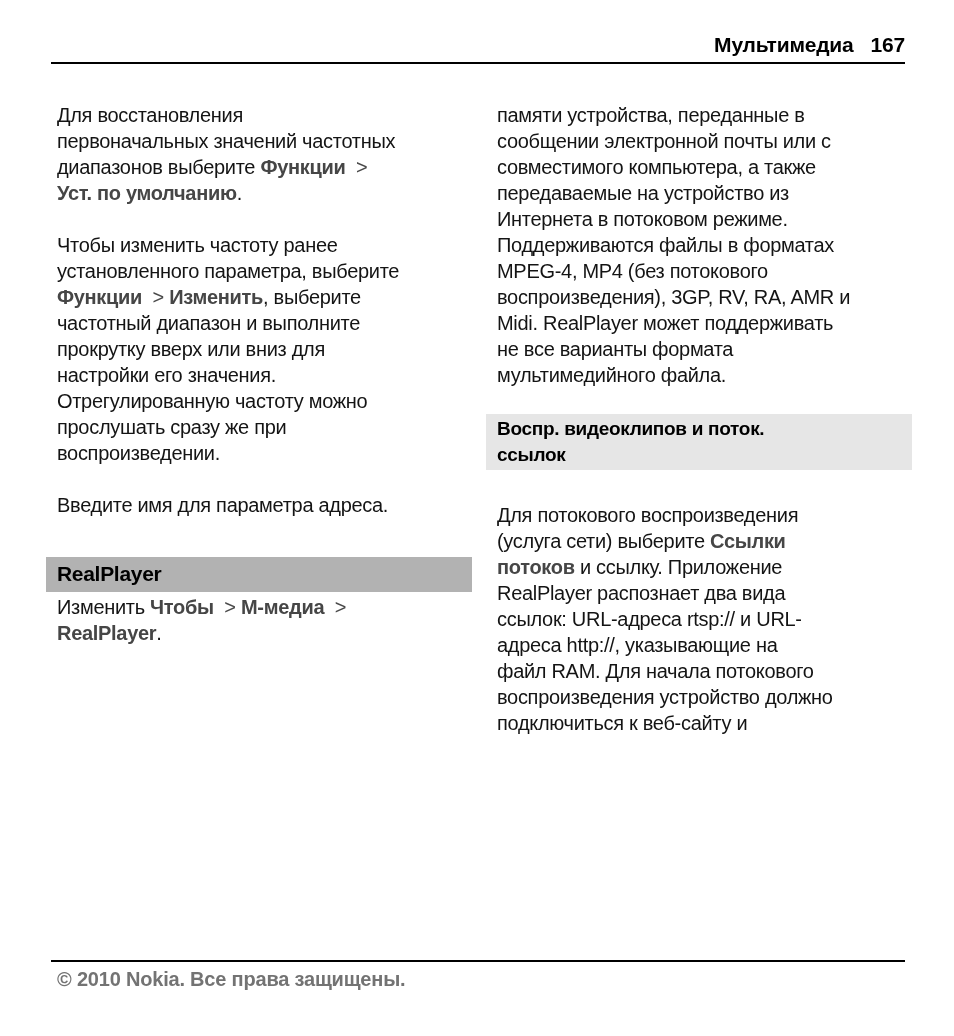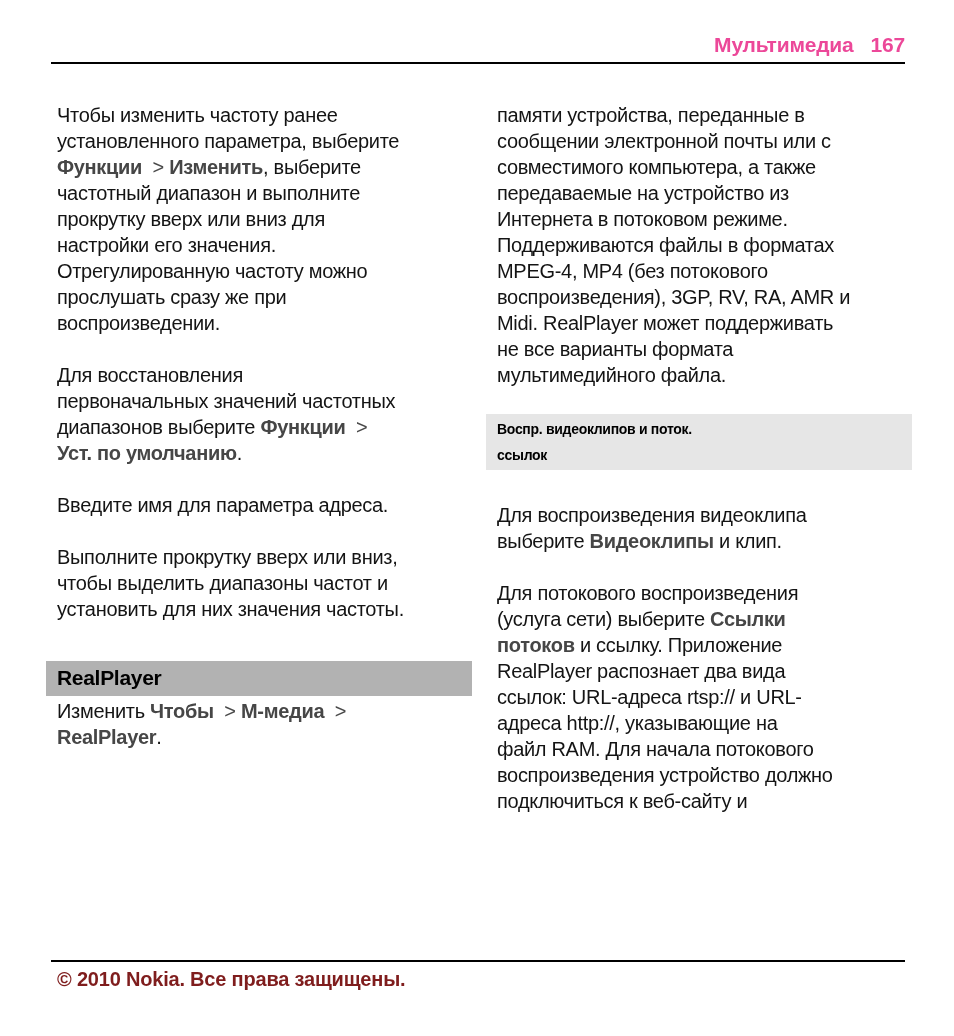--- a/index.html
+++ b/index.html
@@ -19,21 +19,21 @@
   
   .page-header {
     position: absolute;
     top: 33px;
     right: 49px;
     display: flex;
     align-items: baseline;
     gap: 17px;
     font-size: 21px;
     font-weight: bold;
-    color: #ec4899;
+    color: #000000;
     letter-spacing: -0.2px;
   }
   .rule {
     position: absolute;
     left: 51px;
     right: 49px;
     height: 2px;
     background: #000000;
   }
   .rule-top { top: 62px; }
@@ -67,86 +67,81 @@
     font-size: 21px;
     line-height: 28px;
     padding: 3px 10px 4px 11px;
     margin: 39px 0 2px -11px;
     white-space: pre-wrap;
   }
   .h3 {
     background: #e6e6e6;
     color: #000000;
     font-weight: bold;
-    font-size: 14px;
+    font-size: 19px;
     line-height: 26px;
     padding: 2px 10px 2px 11px;
     margin: 0 0 32px -11px;
     white-space: pre-wrap;
   }
 
   
   .page-footer {
     position: absolute;
     left: 57px;
     top: 968px;
     font-size: 20px;
     font-weight: bold;
-    color: #7f1d1d;
+    color: #737373;
     letter-spacing: -0.2px;
   }
 </style>
 </head>
 <body>
 
 <div class="page-header">
   <span>Мультимедиа</span>
   <span>167</span>
 </div>
 
 <div class="rule rule-top"></div>
 
 <div class="column column-left">
+    <p class="para"><span class="seg-n">Для восстановления
+первоначальных значений частотных
+диапазонов выберите </span><span class="seg-b">Функции</span><span class="seg-g">  &gt;
+</span><span class="seg-b">Уст. по умолчанию</span><span class="seg-n">.</span></p>
     <p class="para"><span class="seg-n">Чтобы изменить частоту ранее
 установленного параметра, выберите
 </span><span class="seg-b">Функции</span><span class="seg-g">  &gt; </span><span class="seg-b">Изменить</span><span class="seg-n">, выберите
 частотный диапазон и выполните
 прокрутку вверх или вниз для
 настройки его значения.
 Отрегулированную частоту можно
 прослушать сразу же при
 воспроизведении.</span></p>
-    <p class="para"><span class="seg-n">Для восстановления
-первоначальных значений частотных
-диапазонов выберите </span><span class="seg-b">Функции</span><span class="seg-g">  &gt;
-</span><span class="seg-b">Уст. по умолчанию</span><span class="seg-n">.</span></p>
     <p class="para"><span class="seg-n">Введите имя для параметра адреса.</span></p>
-    <p class="para"><span class="seg-n">Выполните прокрутку вверх или вниз,
-чтобы выделить диапазоны частот и
-установить для них значения частоты.</span></p>
     <div class="h2">RealPlayer</div>
     <p class="para"><span class="seg-n">Изменить </span><span class="seg-b">Чтобы</span><span class="seg-g">  &gt; </span><span class="seg-b">М-медиа</span><span class="seg-g">  &gt;
 </span><span class="seg-b">RealPlayer</span><span class="seg-n">.</span></p>
   </div>
 <div class="column column-right">
     <p class="para"><span class="seg-n">памяти устройства, переданные в
 сообщении электронной почты или с
 совместимого компьютера, а также
 передаваемые на устройство из
 Интернета в потоковом режиме.
 Поддерживаются файлы в форматах
 MPEG-4, MP4 (без потокового
 воспроизведения), 3GP, RV, RA, AMR и
 Midi. RealPlayer может поддерживать
 не все варианты формата
 мультимедийного файла.</span></p>
     <div class="h3">Воспр. видеоклипов и поток.
 ссылок</div>
-    <p class="para"><span class="seg-n">Для воспроизведения видеоклипа
-выберите </span><span class="seg-b">Видеоклипы</span><span class="seg-n"> и клип.</span></p>
     <p class="para"><span class="seg-n">Для потокового воспроизведения
 (услуга сети) выберите </span><span class="seg-b">Ссылки
 потоков</span><span class="seg-n"> и ссылку. Приложение
 RealPlayer распознает два вида
 ссылок: URL-адреса rtsp:// и URL-
 адреса http://, указывающие на
 файл RAM. Для начала потокового
 воспроизведения устройство должно
 подключиться к веб-сайту и</span></p>
   </div>

